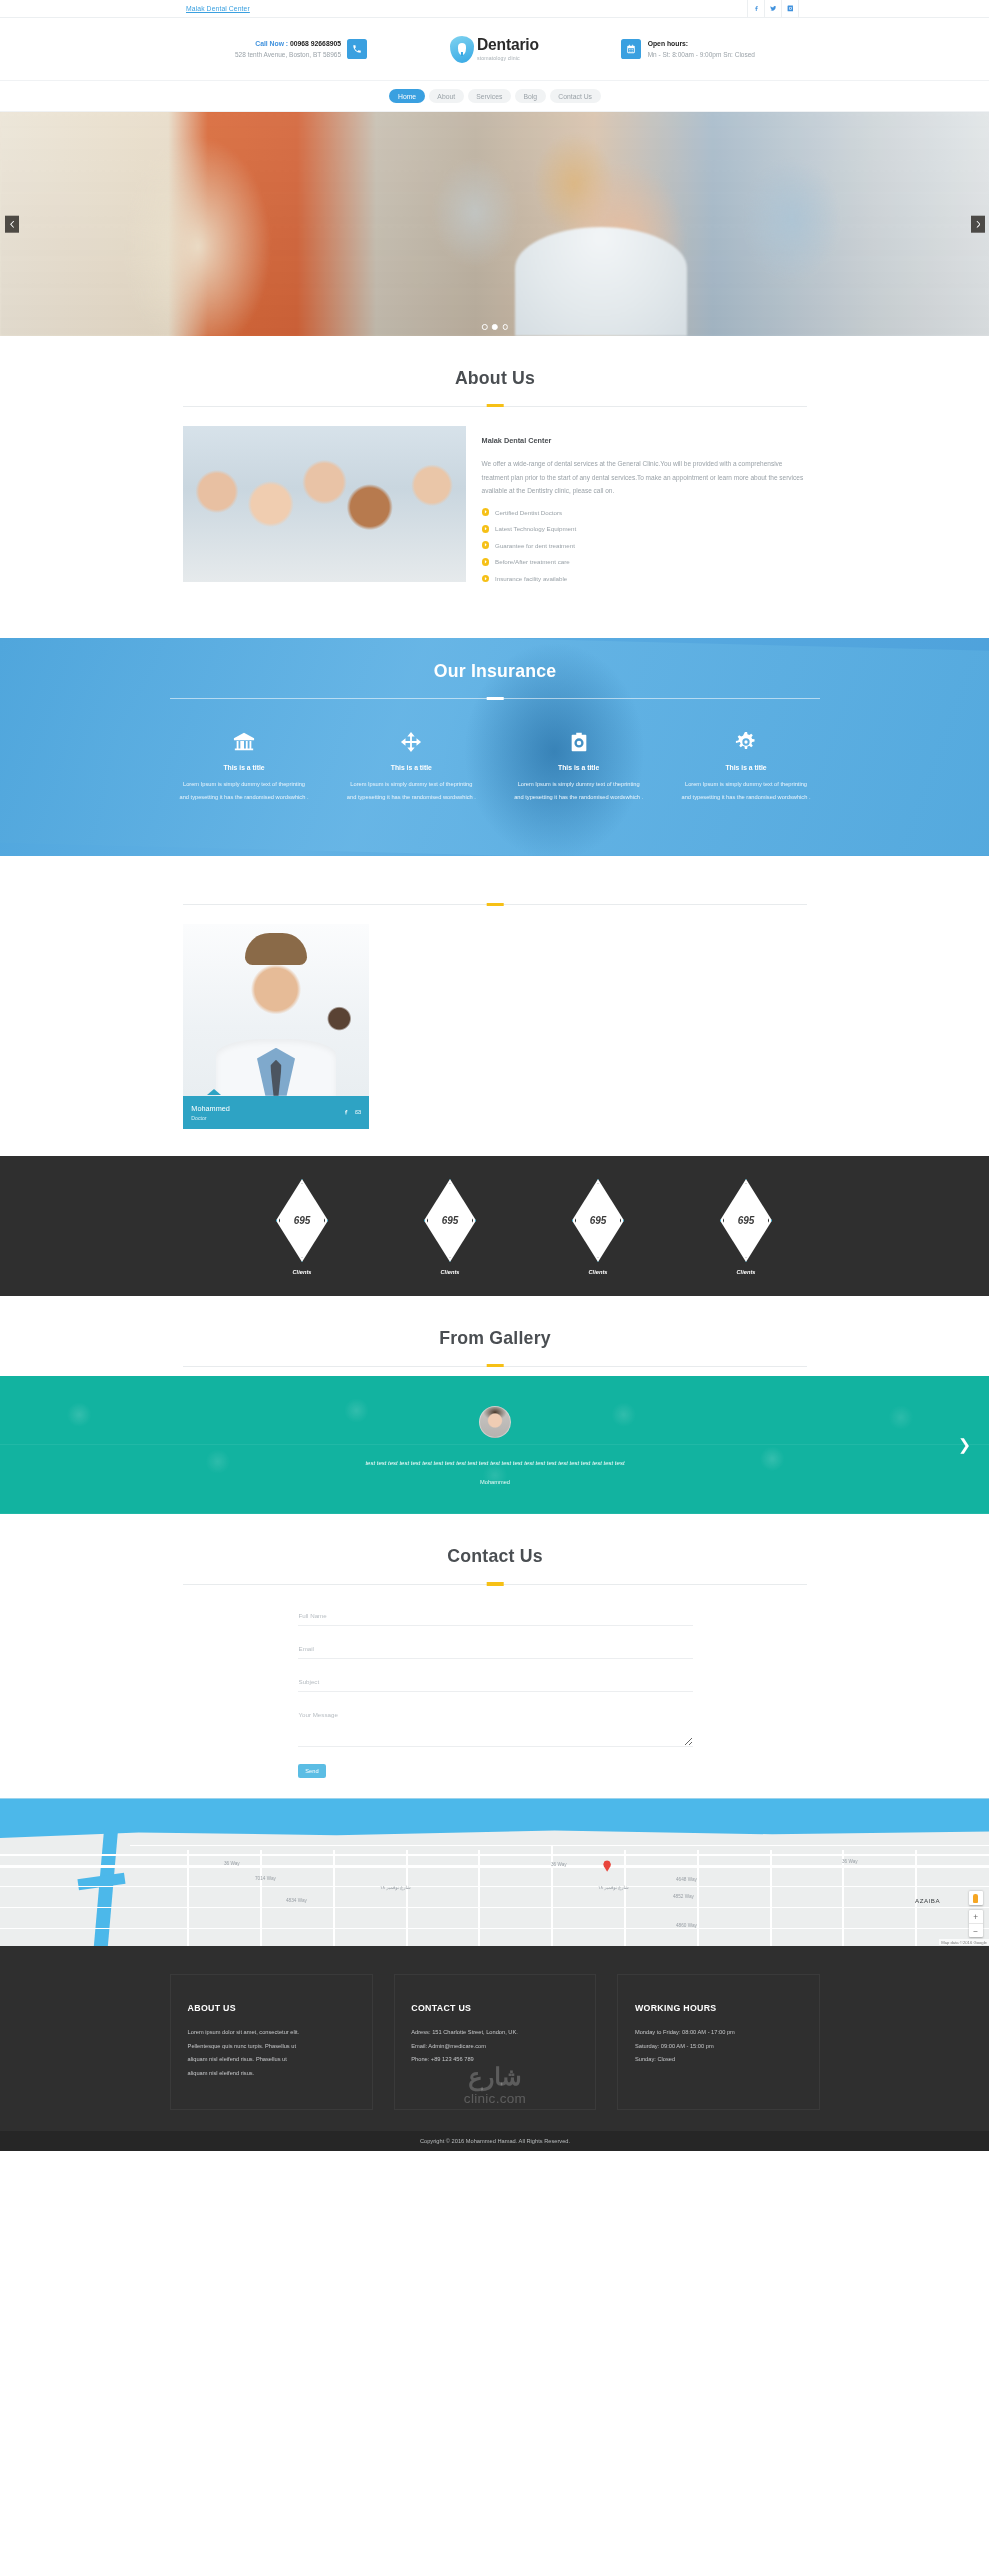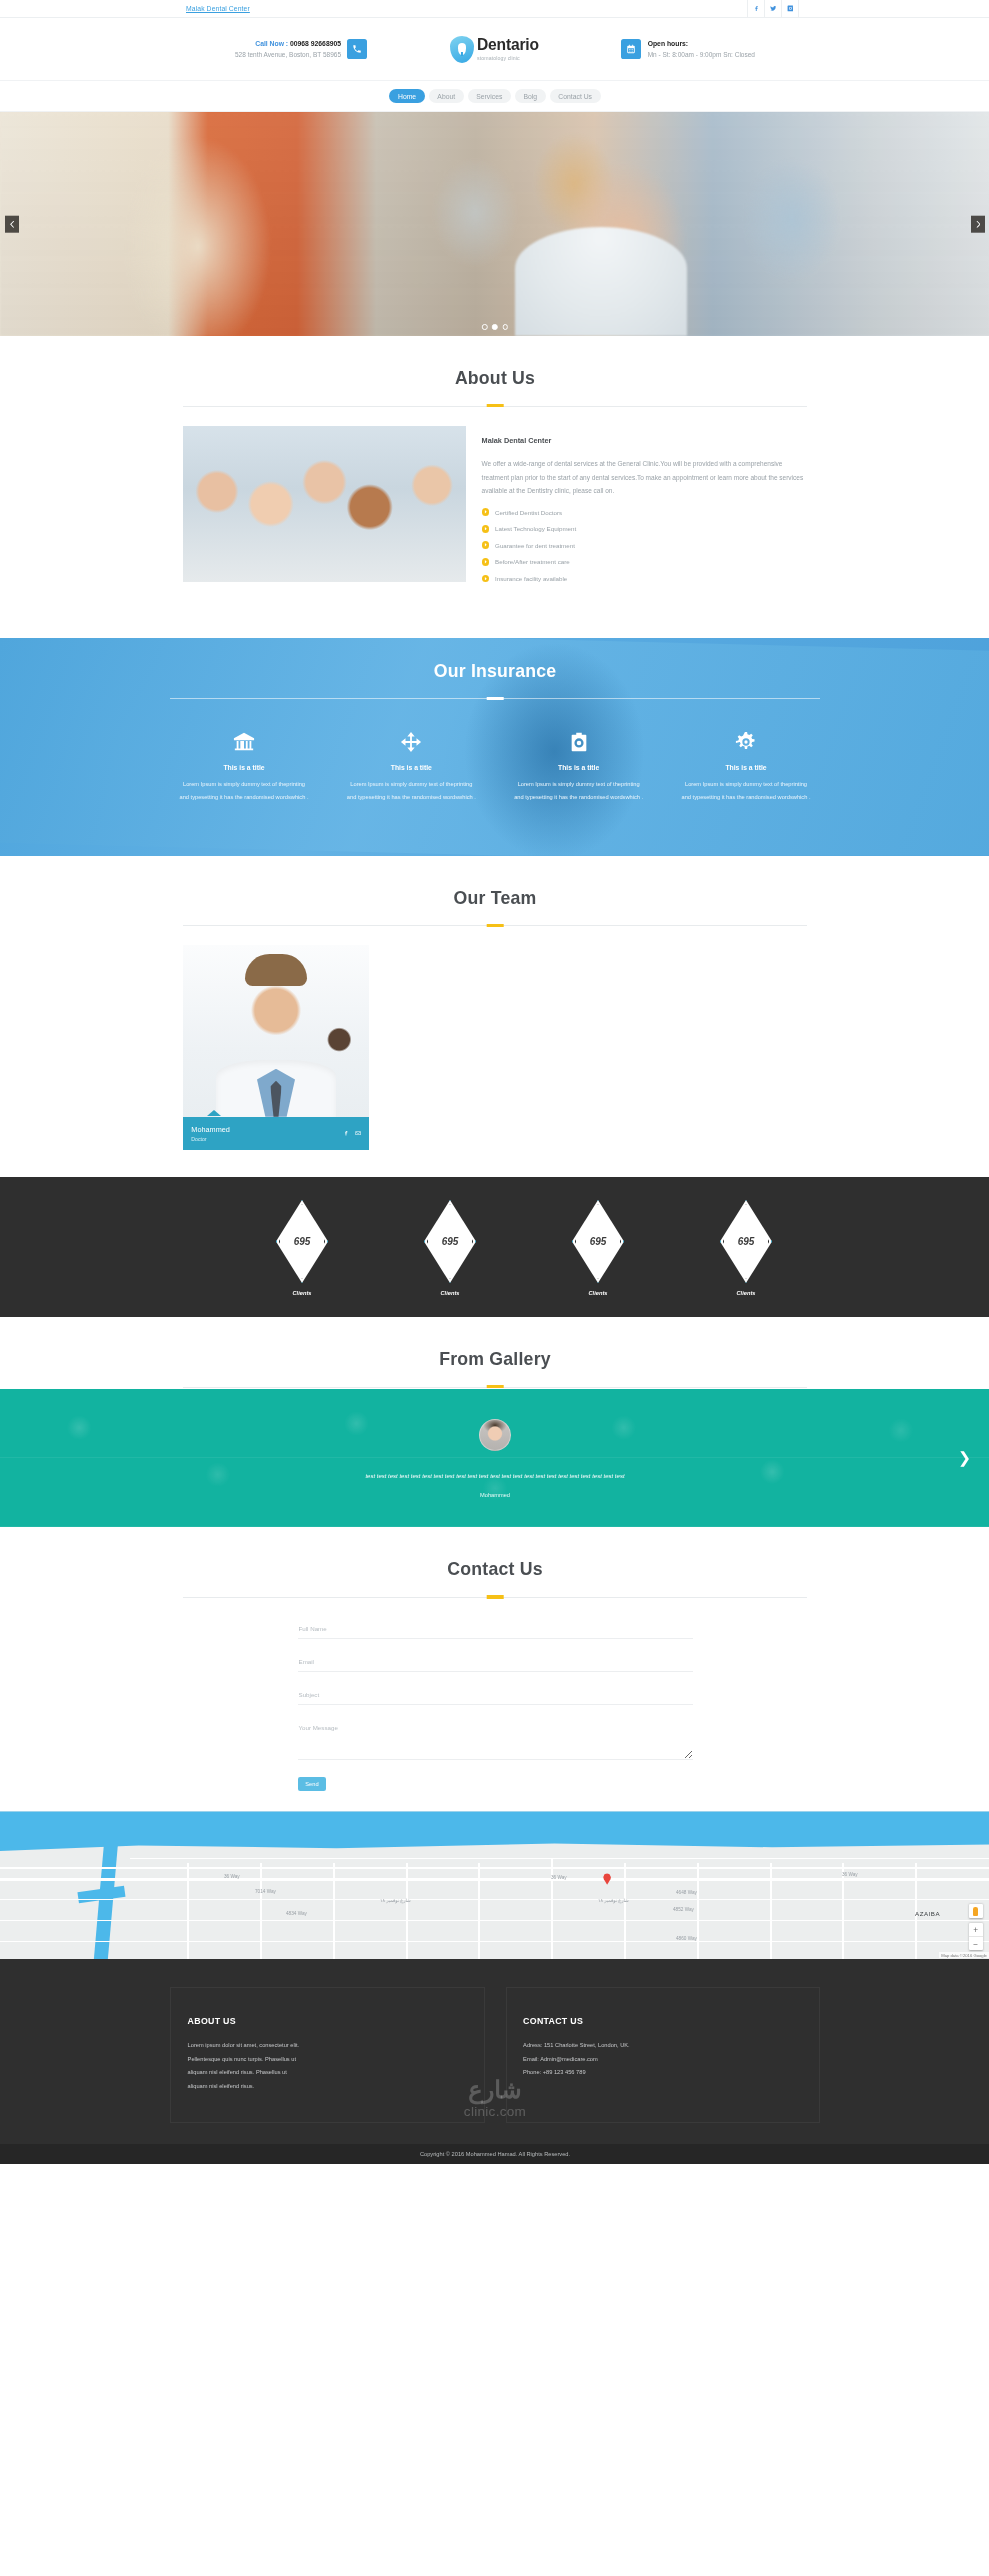--- a/index.html
+++ b/index.html
@@ -675,21 +675,20 @@
             </svg>
         </div>
         <div class="svc-title">This is a title</div>
         <div class="svc-desc">Lorem Ipsum is simply dummy text of theprinting and typesetting it has the randomised wordswhich .</div>
       </div>
     </div>
   </div>
 </section>
 
 <section class="section">
-  <h2 class="sec-title">Our Team</h2>
   <div class="sec-rule"></div>
   <div class="team-body">
     <div class="team-card">
       <div class="team-photo">
         <div class="hair"></div>
         <div class="coat"></div>
         <div class="shirt"></div>
         <div class="tie"></div>
       </div>
       <div class="team-meta">
@@ -740,21 +739,21 @@
       <div class="diamond-wrap">
         <div class="diamond"></div>
           <div class="diamond-inner"></div>
         <div class="diamond-num">695</div>
       </div>
       <div class="counter-label">Clients</div>
     </div>
   </div>
 </section>
 
-<section class="section" style="padding-bottom:2px">
+<section class="section" style="padding-bottom:10px">
   <h2 class="sec-title">From Gallery</h2>
   <div class="sec-rule"></div>
 </section>
 
 <section class="testimonial">
   <div class="faces"></div>
   <div class="testi-inner">
     <div class="testi-avatar"></div>
     <div class="testi-quote">test test test test test test test test test test test test test test test test test test test test test test test</div>
     <div class="testi-name">Mohammed</div>
@@ -835,20 +834,26 @@
       <div class="fline">Pellentesque quis nunc turpis. Phasellus ut</div>
       <div class="fline">aliquam nisl eleifend risus. Phasellus ut</div>
       <div class="fline">aliquam nisl eleifend risus.</div>
     </div>
     <div class="footer-col">
       <h4>CONTACT US</h4>
       <div class="fline">Adress: 151 Charlotte Street, London, UK.</div>
       <div class="fline">Email: Admin@medicare.com</div>
       <div class="fline">Phone: +89 123 456 789</div>
     </div>
+    <div class="footer-col">
+      <h4>WORKING HOURS</h4>
+      <div class="fline">Monday to Friday: 08:00 AM - 17:00 pm</div>
+      <div class="fline">Saturday: 09:00 AM - 15:00 pm</div>
+      <div class="fline">Sunday: Closed</div>
+    </div>
   </div>
   <div class="watermark">
     <div class="ar">شارع</div>
     <div class="en">clinic.com</div>
   </div>
 </footer>
 <div class="copyright">Copyright © 2016 Mohammed Hamad. All Rights Reserved.</div>
 
 
 </body></html>

